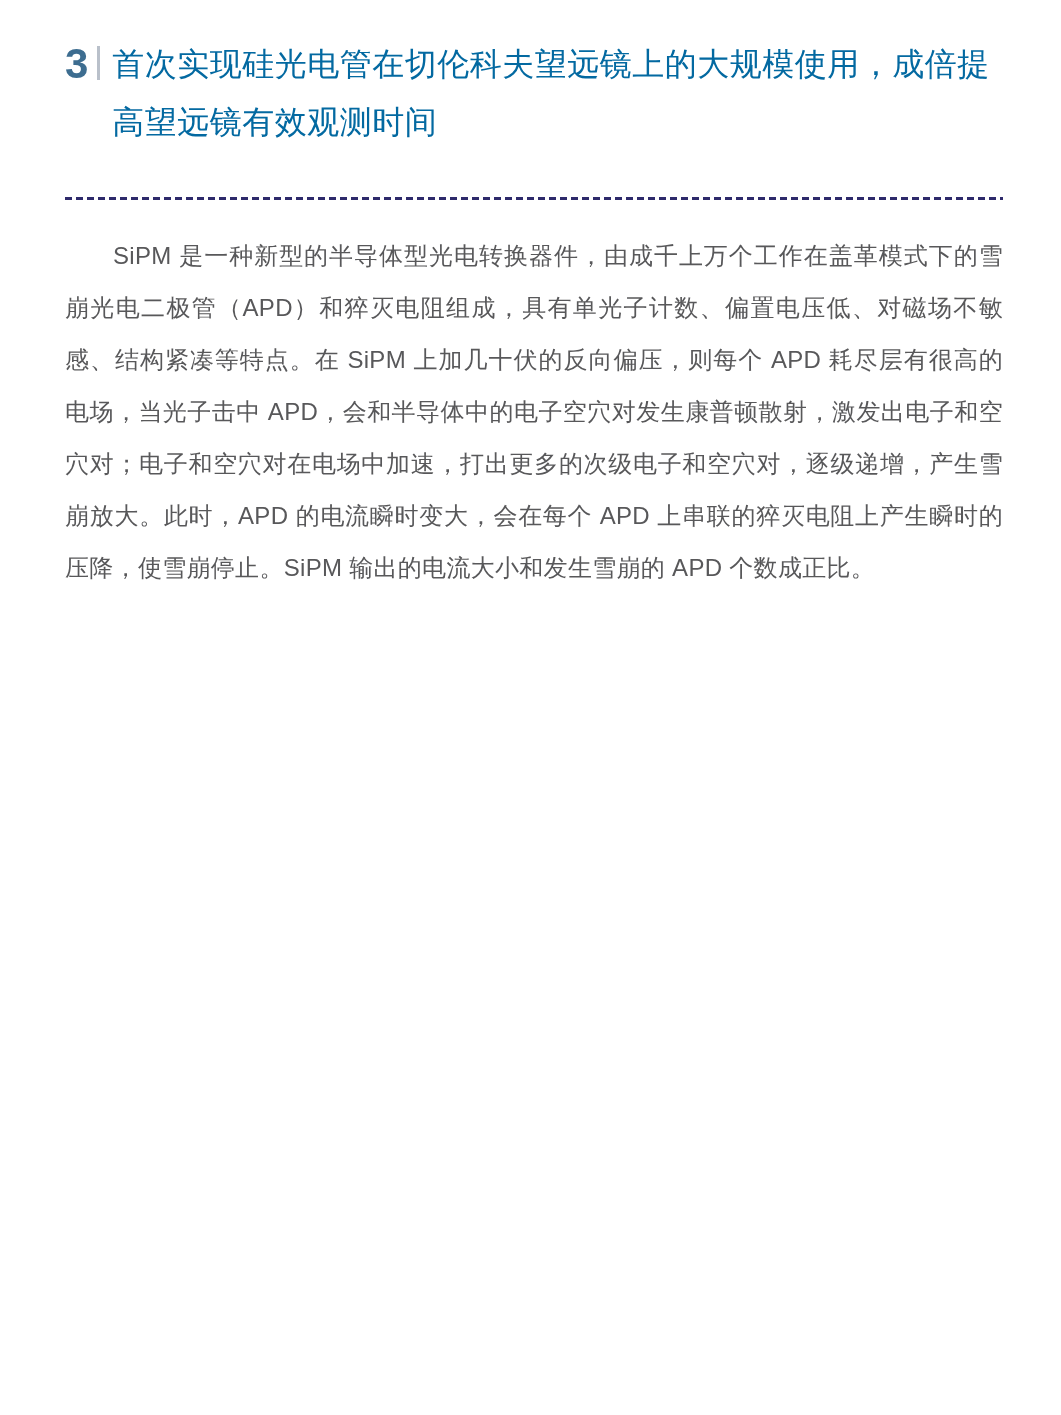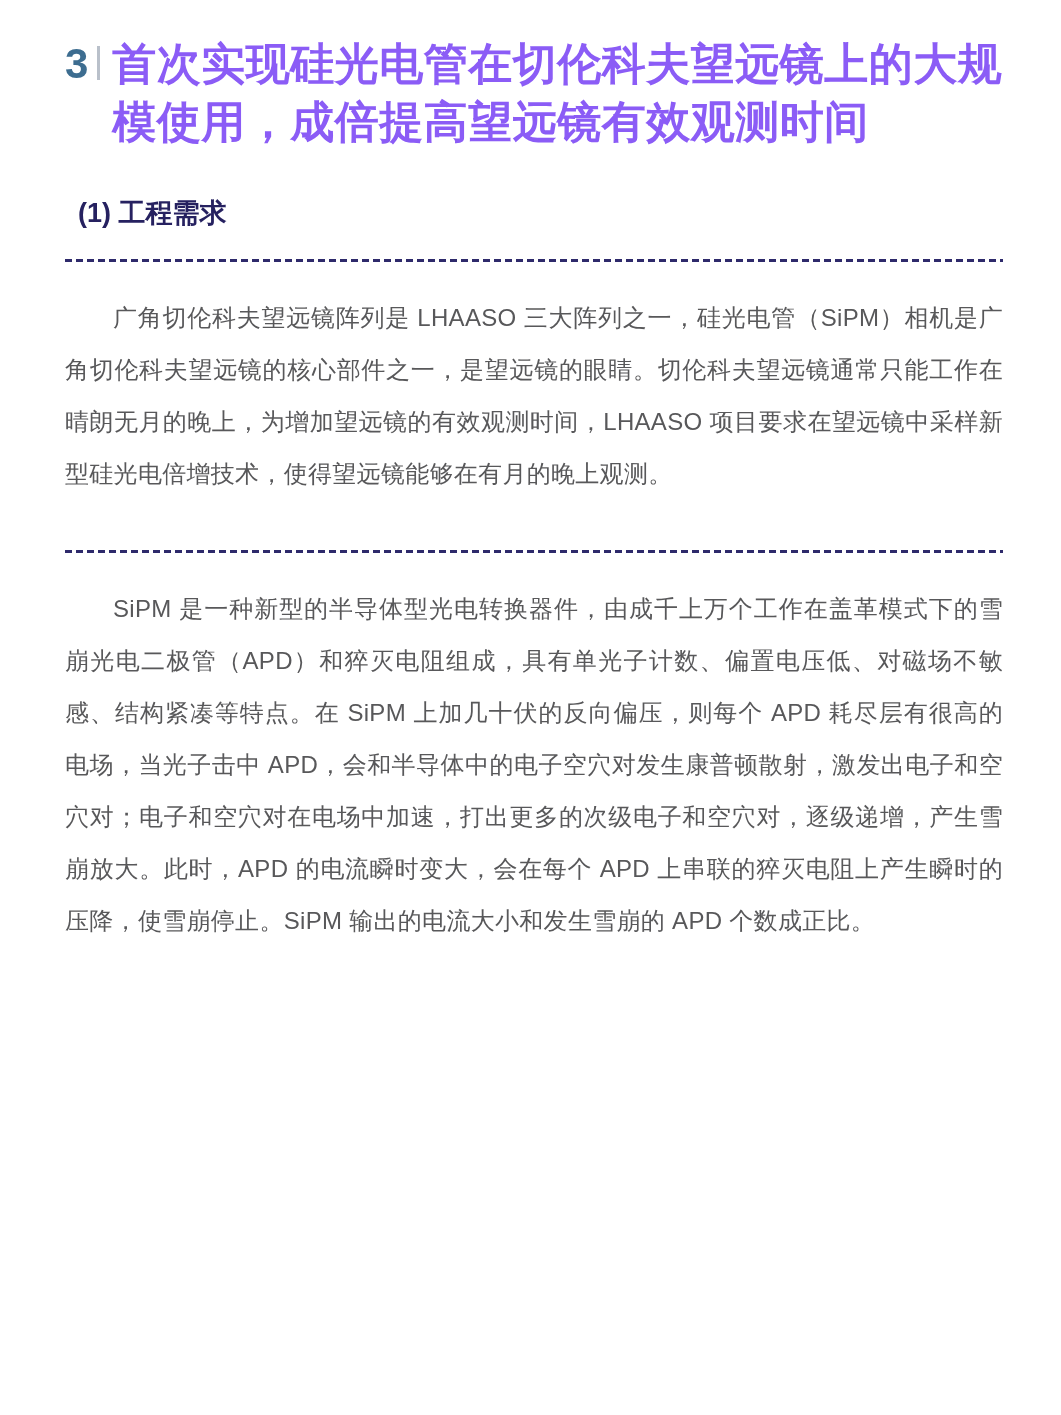--- a/index.html
+++ b/index.html
@@ -29,23 +29,23 @@
     flex: 0 0 auto;
   }
   .title-divider {
     width: 3px;
     height: 34px;
     background: #b9c0ca;
     margin: 4px 12px 0 9px;
     flex: 0 0 auto;
   }
   .doc-title {
-    color: #8b5cf6;
-    font-size: 44px;
-    font-weight: bold;
+    color: #0369a1;
+    font-size: 32px;
+    font-weight: normal;
     line-height: 58px;
     margin-top: -7px;
     letter-spacing: 0.5px;
     flex: 1 1 auto;
   }
   
   .subsection { margin-bottom: 0; }
   .subsection-heading {
     color: #262160;
     font-size: 27px;
@@ -75,24 +75,19 @@
 <body>
 
 <div class="page">
 
   <div class="doc-title-row">
     <span class="section-number">3</span>
     <span class="title-divider"></span>
     <h1 class="doc-title">首次实现硅光电管在切伦科夫望远镜上的大规模使用，成倍提高望远镜有效观测时间</h1>
   </div>
 
-  <div class="subsection">
-    <h2 class="subsection-heading">(1) 工程需求</h2>
-    <div class="dashed-divider"></div>
-    <p class="body-paragraph">广角切伦科夫望远镜阵列是 LHAASO 三大阵列之一，硅光电管（SiPM）相机是广角切伦科夫望远镜的核心部件之一，是望远镜的眼睛。切伦科夫望远镜通常只能工作在晴朗无月的晚上，为增加望远镜的有效观测时间，LHAASO 项目要求在望远镜中采样新型硅光电倍增技术，使得望远镜能够在有月的晚上观测。</p>
-  </div>
 
   <div class="subsection">
     <div class="dashed-divider"></div>
     <p class="body-paragraph">SiPM 是一种新型的半导体型光电转换器件，由成千上万个工作在盖革模式下的雪崩光电二极管（APD）和猝灭电阻组成，具有单光子计数、偏置电压低、对磁场不敏感、结构紧凑等特点。在 SiPM 上加几十伏的反向偏压，则每个 APD 耗尽层有很高的电场，当光子击中 APD，会和半导体中的电子空穴对发生康普顿散射，激发出电子和空穴对；电子和空穴对在电场中加速，打出更多的次级电子和空穴对，逐级递增，产生雪崩放大。此时，APD 的电流瞬时变大，会在每个 APD 上串联的猝灭电阻上产生瞬时的压降，使雪崩停止。SiPM 输出的电流大小和发生雪崩的 APD 个数成正比。</p>
   </div>
 
 </div>
 
 </body></html>

